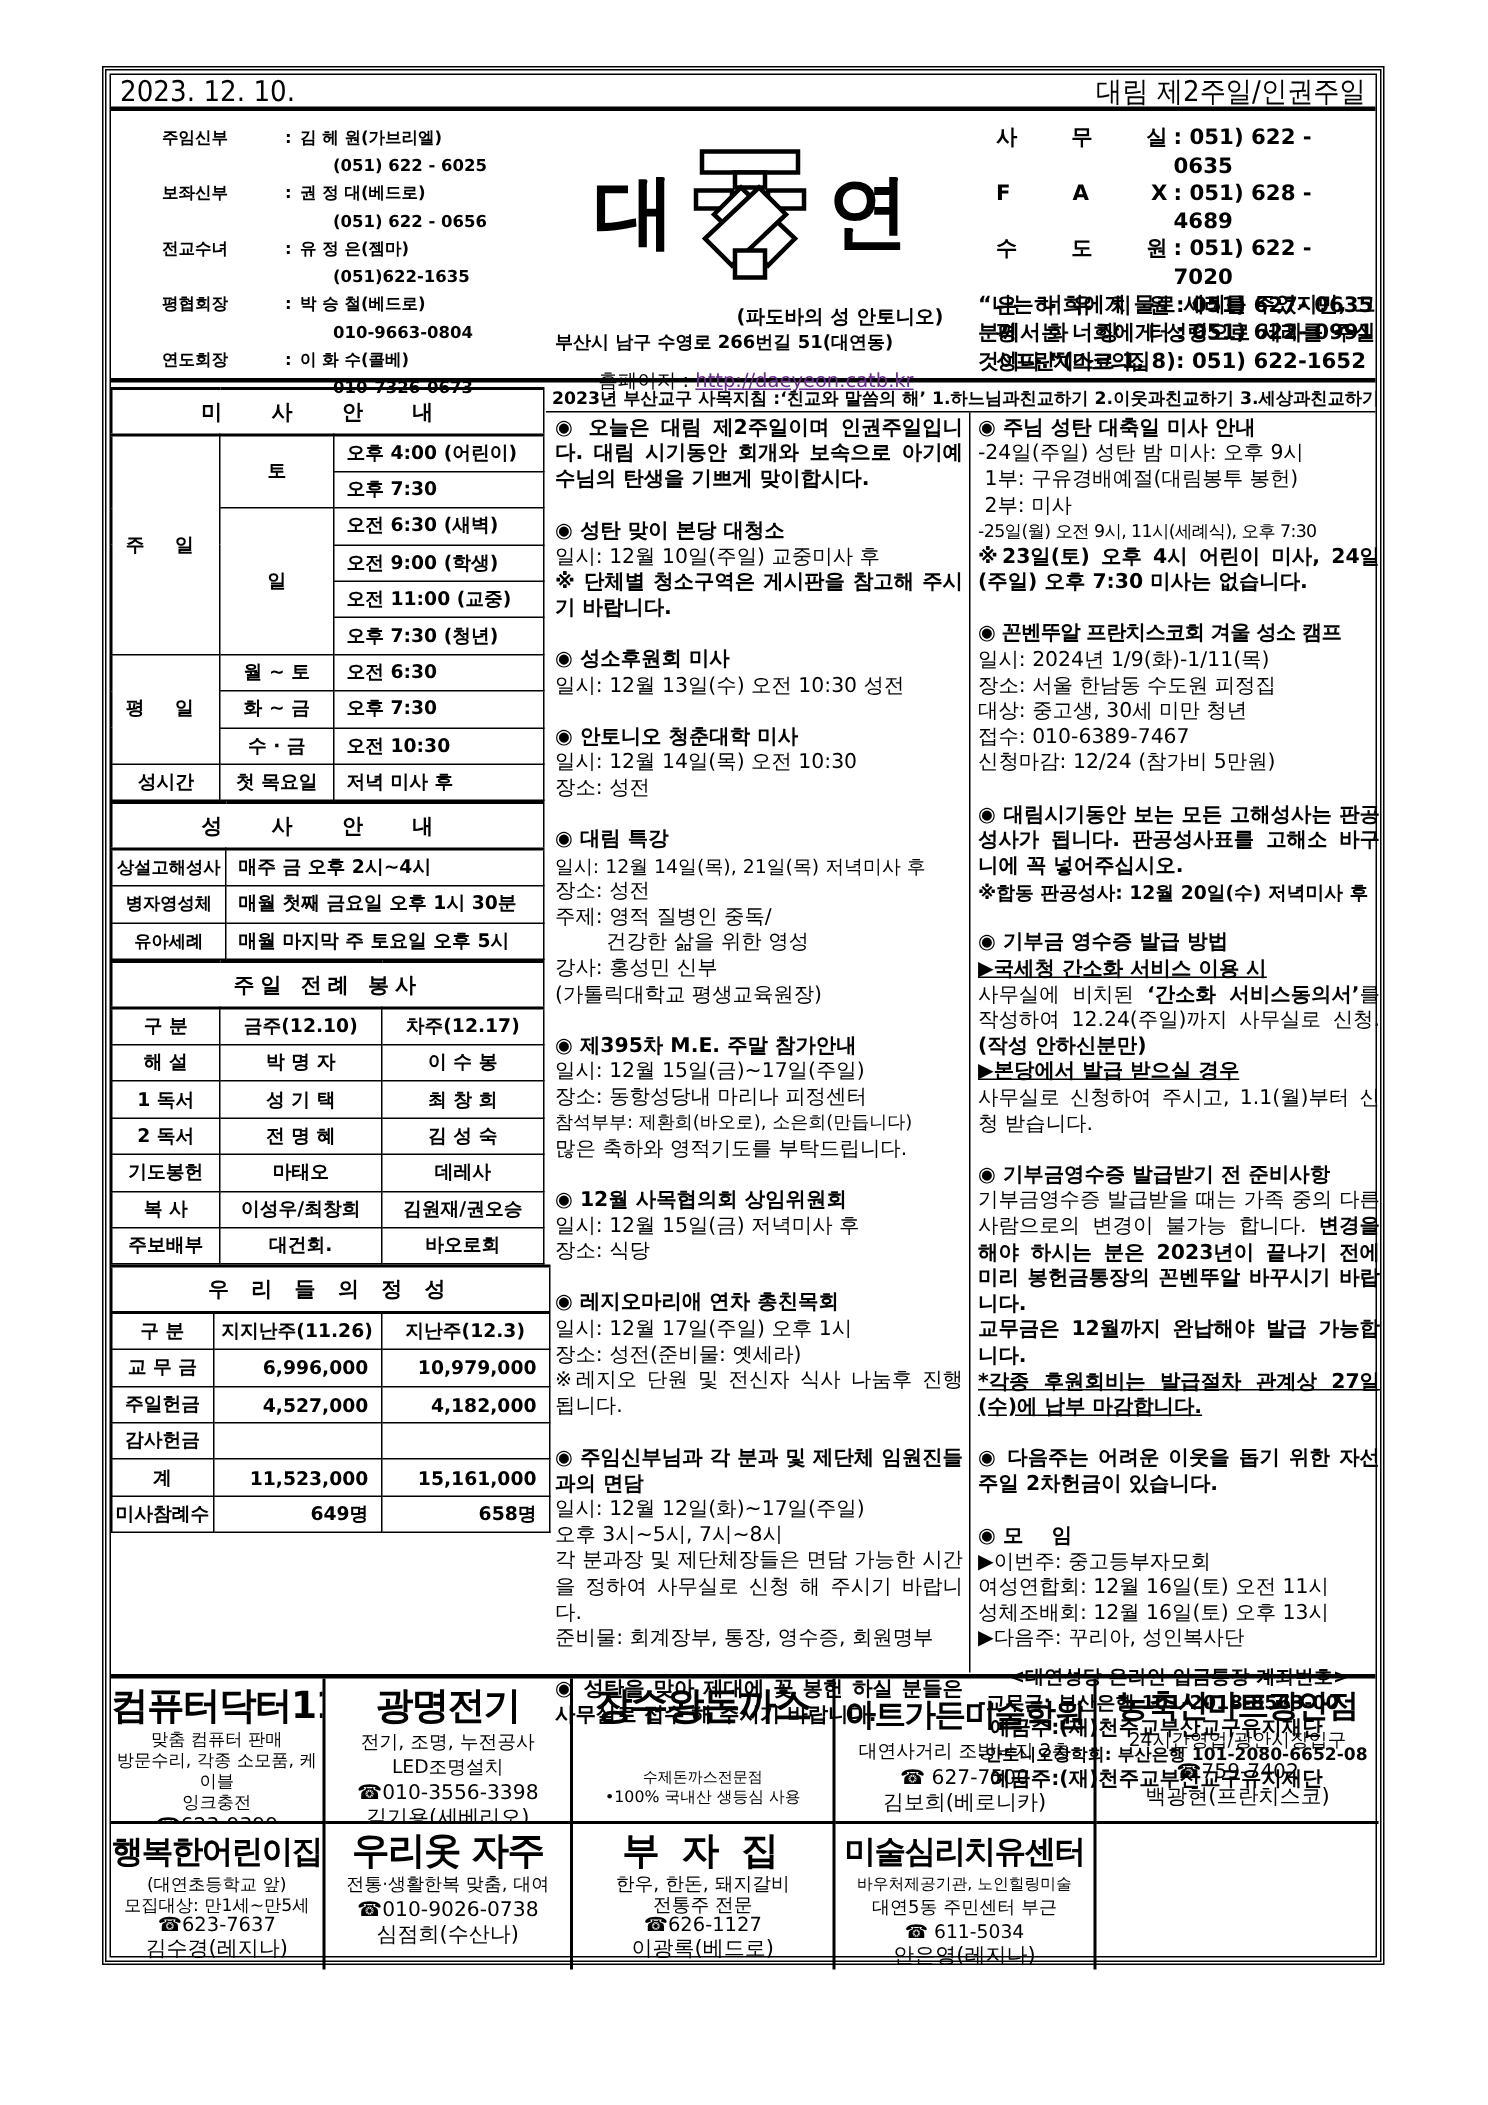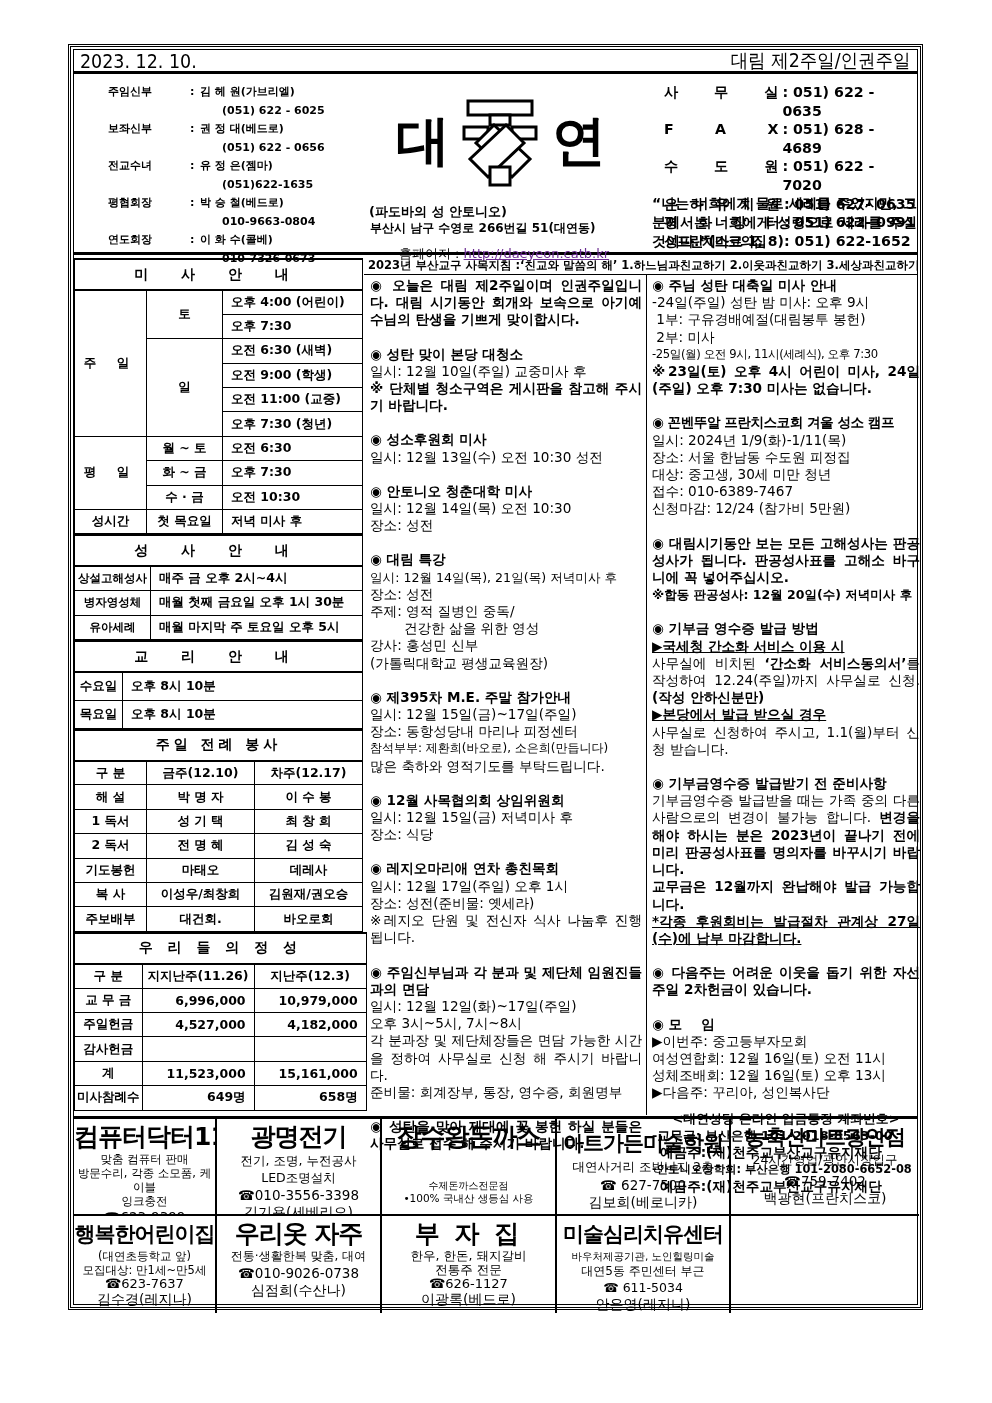--- a/index.html
+++ b/index.html
@@ -17,21 +17,21 @@
   .topbar .sunday { font-size: 19px; letter-spacing: 0px; transform: scaleX(0.92); transform-origin: right center; }
   
   .mast { position:absolute; left:0; top:27px; width:100%; height:178px; border-bottom: 3px solid #000; }
   .clergy { position:absolute; left:34px; top:6px; font-size:11px; font-weight:bold; line-height:18.5px; }
   .clergy .row { display:flex; }
   .clergy .role { width:82px; white-space: nowrap; }
   .clergy .colon { width:10px; }
   .clergy .phone { padding-left:114px; font-weight:bold; }
   .logo-wrap { position:absolute; left:322px; top:30px; width:200px; height:70px; }
   .logo-text { font-size: 54px; font-weight: 900; font-family:"DejaVu Serif", serif; position:absolute; top:-2px; }
-  .church-name { position:absolute; left:295px; top:128px; width:260px; text-align:left; font-size:13px; font-weight:bold; line-height:14px; }
+  .church-name { position:absolute; left:295px; top:128px; width:260px; text-align:right; font-size:13px; font-weight:bold; line-height:14px; }
   .address { position:absolute; left:296px; top:143px; width:260px; font-size:12px; font-weight:bold; }
   .homepage { position:absolute; left:300px; top:168px; width:260px; text-align:center; font-size:13px; }
   .homepage a { color:#6b2c91; text-decoration: underline; }
   .contacts { position:absolute; left:590px; top:6px; font-size:14.2px; font-weight:bold; line-height:18.6px; }
   .contacts .row { display:flex; }
   .contacts .lab { width:120px; display:flex; justify-content: space-between; padding-right:4px;}
   .quote { position:absolute; left:578px; top:117px; width:265px; font-size:14px; font-weight:bold; line-height:19px; text-align: justify; }
   
   .leftcol { position:absolute; left:0; top:208px; width:289px; }
   table.grid { border-collapse: collapse; width: 289px; font-size: 12.5px; font-weight:bold; }
@@ -243,35 +243,20 @@
             <td style="font-size:11.5px">병자영성체</td>
             <td class="left">매월 첫째 금요일 오후 1시 30분</td>
           </tr>
       <tr>
             <td style="font-size:11.5px">유아세례</td>
             <td class="left">매월 마지막 주 토요일  오후 5시</td>
           </tr>
     </tbody>
       </table>
 
-    <table class="grid">
-      <tbody>
-          <tr>
-            <td class="title" colspan="2">교 리 안 내</td>
-          </tr>
-      <tr>
-            <td style="width:48px;height:28px">수요일</td>
-            <td class="left">오후 8시 10분</td>
-          </tr>
-      <tr>
-            <td style="height:28px">목요일</td>
-            <td class="left">오후 8시 10분</td>
-          </tr>
-    </tbody>
-      </table>
 
     <table class="grid">
       <tbody>
           <tr>
             <td class="title" colspan="3" style="letter-spacing:4px">주일 전례 봉사</td>
           </tr>
       <tr>
             <td style="width:72px">구 분</td>
             <td>금주(12.10)</td>
             <td>차주(12.17)</td>
@@ -431,21 +416,21 @@
     </div>
     <div class="item">
       <div class="h bullet">기부금 영수증 발급 방법</div>
       <div class="b u">▶국세청 간소화 서비스 이용 시</div>
       <div><span>사무실에 비치된 </span><b>‘간소화 서비스동의서’</b><span>를 작성하여 12.24(주일)까지 사무실로 신청. </span><b>(작성 안하신분만)</b></div>
       <div class="b u">▶본당에서 발급 받으실 경우</div>
       <div>사무실로 신청하여 주시고, 1.1(월)부터 신청 받습니다.</div>
     </div>
     <div class="item">
       <div class="h bullet">기부금영수증 발급받기 전 준비사항</div>
-      <div><span>기부금영수증 발급받을 때는 가족 중의 다른 사람으로의 변경이 불가능 합니다. </span><b>변경을 해야 하시는 분은 2023년이 끝나기 전에 미리 판공성사표를 명의자를 바꾸시기 바랍니다.</b></div>
+      <div><span>기부금영수증 발급받을 때는 가족 중의 다른 사람으로의 변경이 불가능 합니다. </span><b>변경을 해야 하시는 분은 2023년이 끝나기 전에 미리 봉헌금통장의 꼰벤뚜알 바꾸시기 바랍니다.</b></div>
       <div class="b">교무금은 12월까지 완납해야 발급 가능합니다.</div>
       <div class="b u">*각종 후원회비는 발급절차 관계상 27일(수)에 납부 마감합니다.</div>
     </div>
     <div class="item">
       <div class="h bullet">다음주는 어려운 이웃을 돕기 위한 자선주일 2차헌금이 있습니다.</div>
     </div>
     <div class="item" style="margin-bottom:8px">
       <div class="h bullet" style="white-space:pre">모    임</div>
       <div>▶이번주: 중고등부자모회</div>
       <div>여성연합회: 12월 16일(토) 오전 11시</div>

